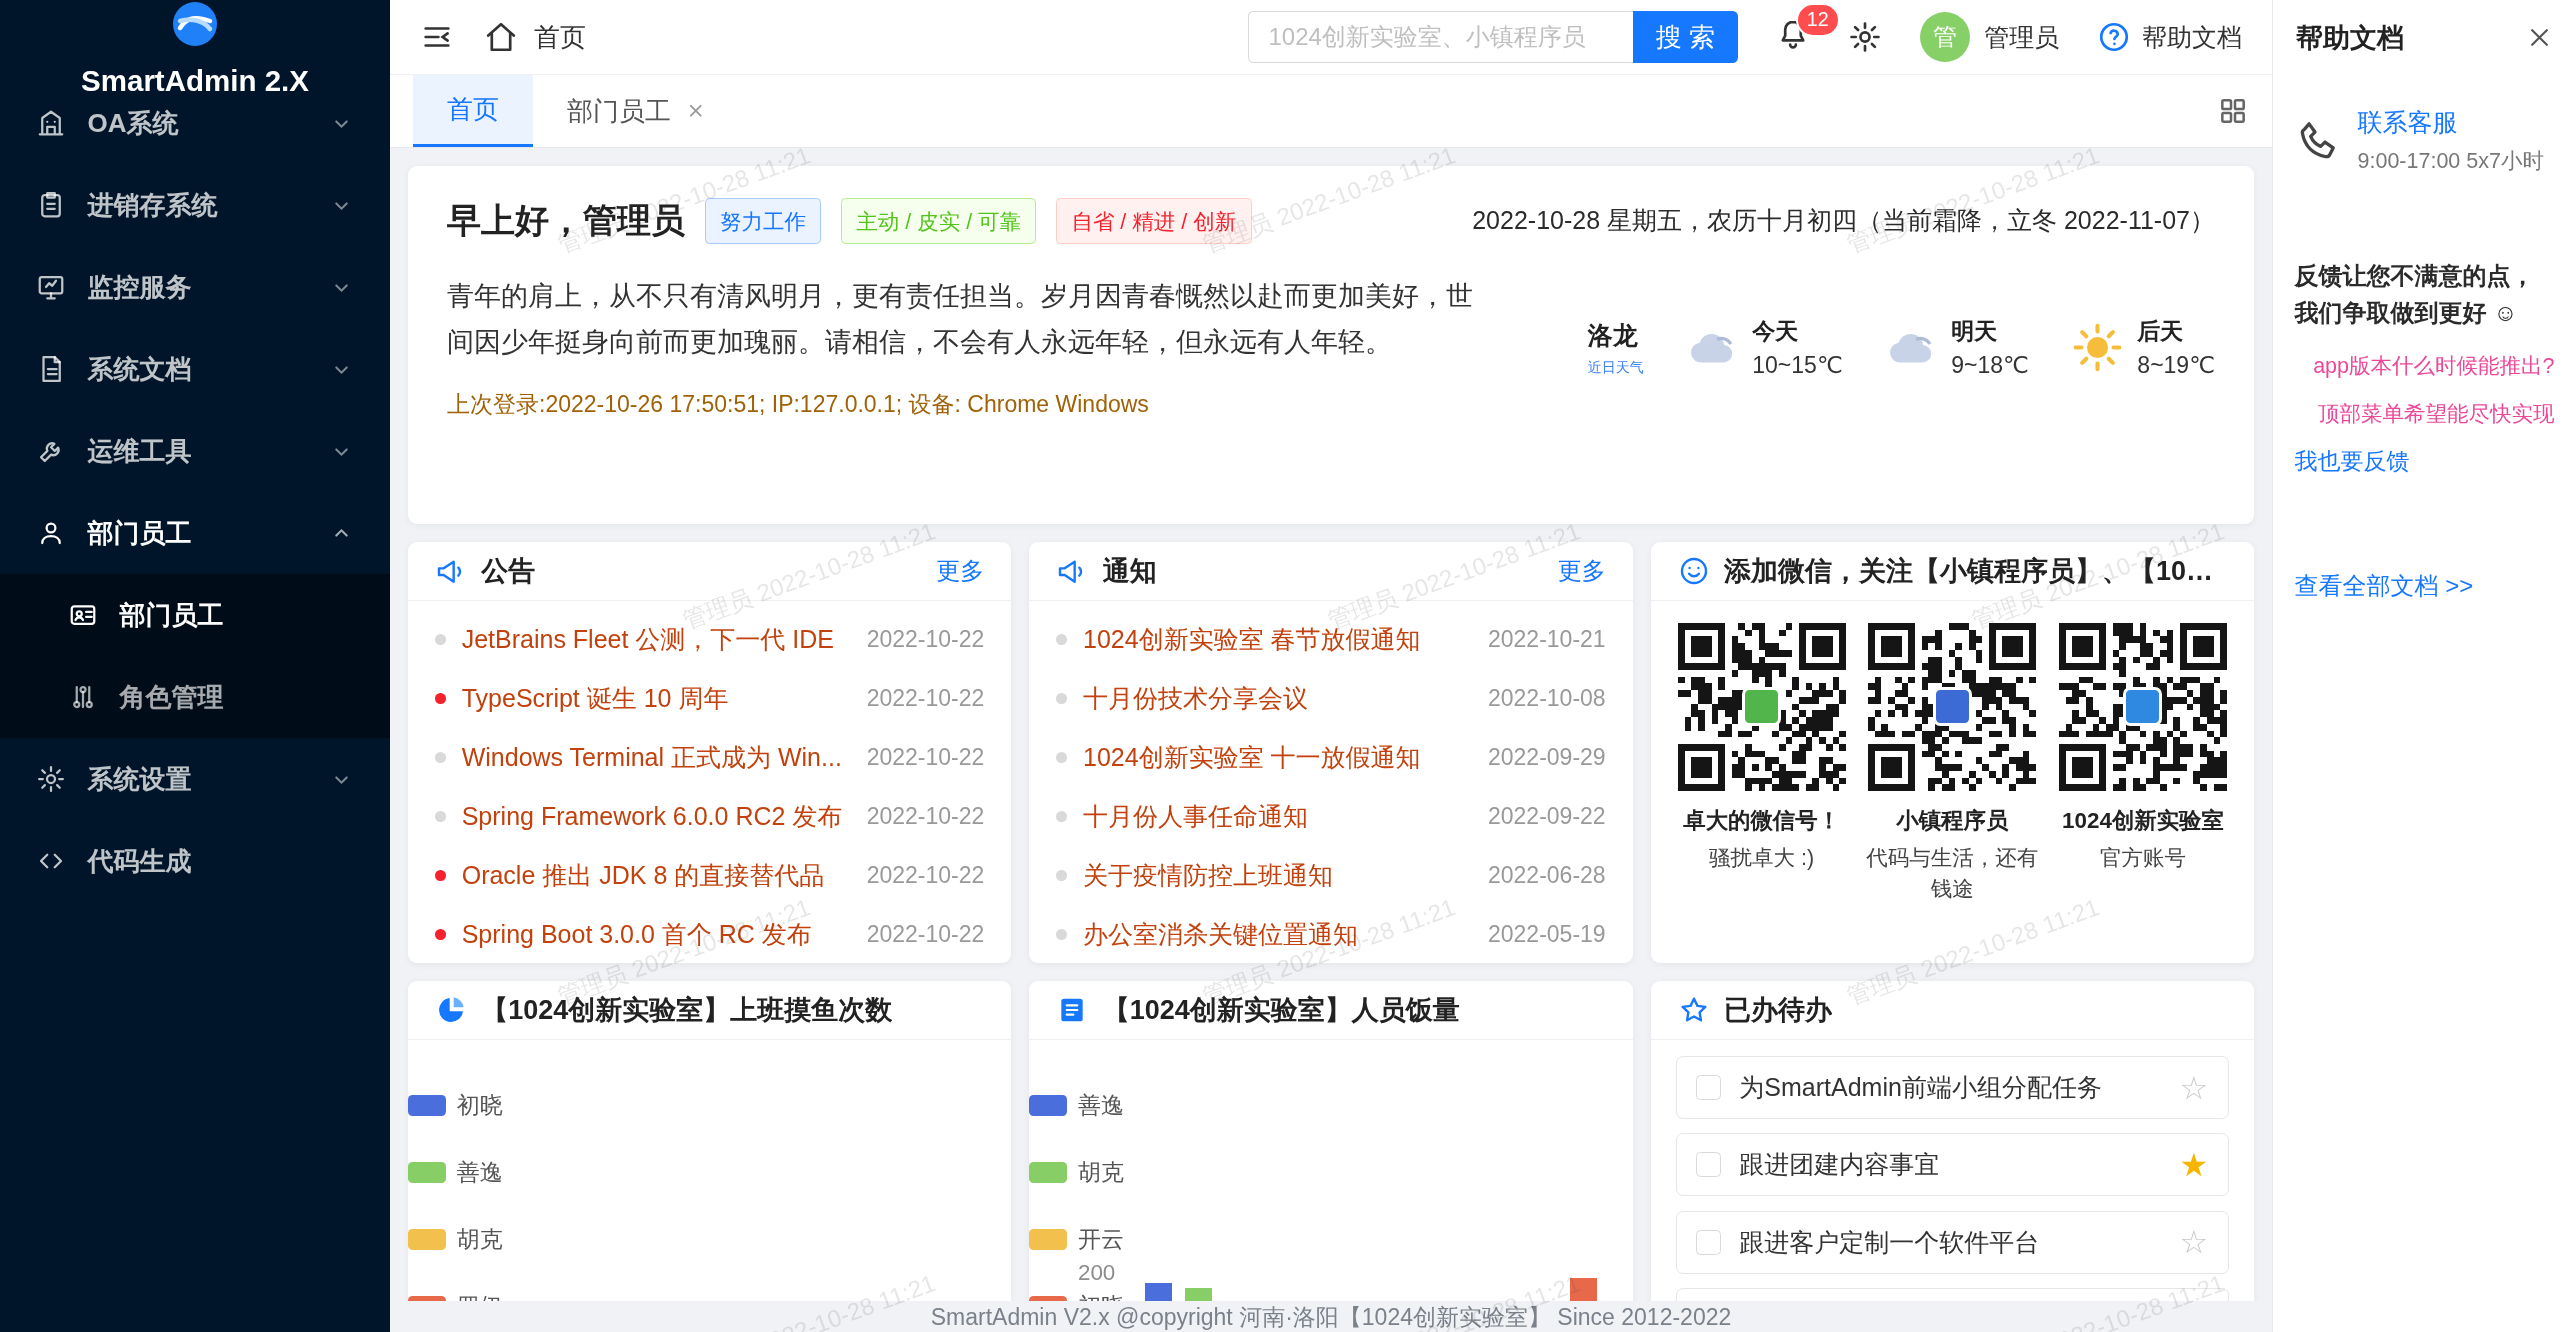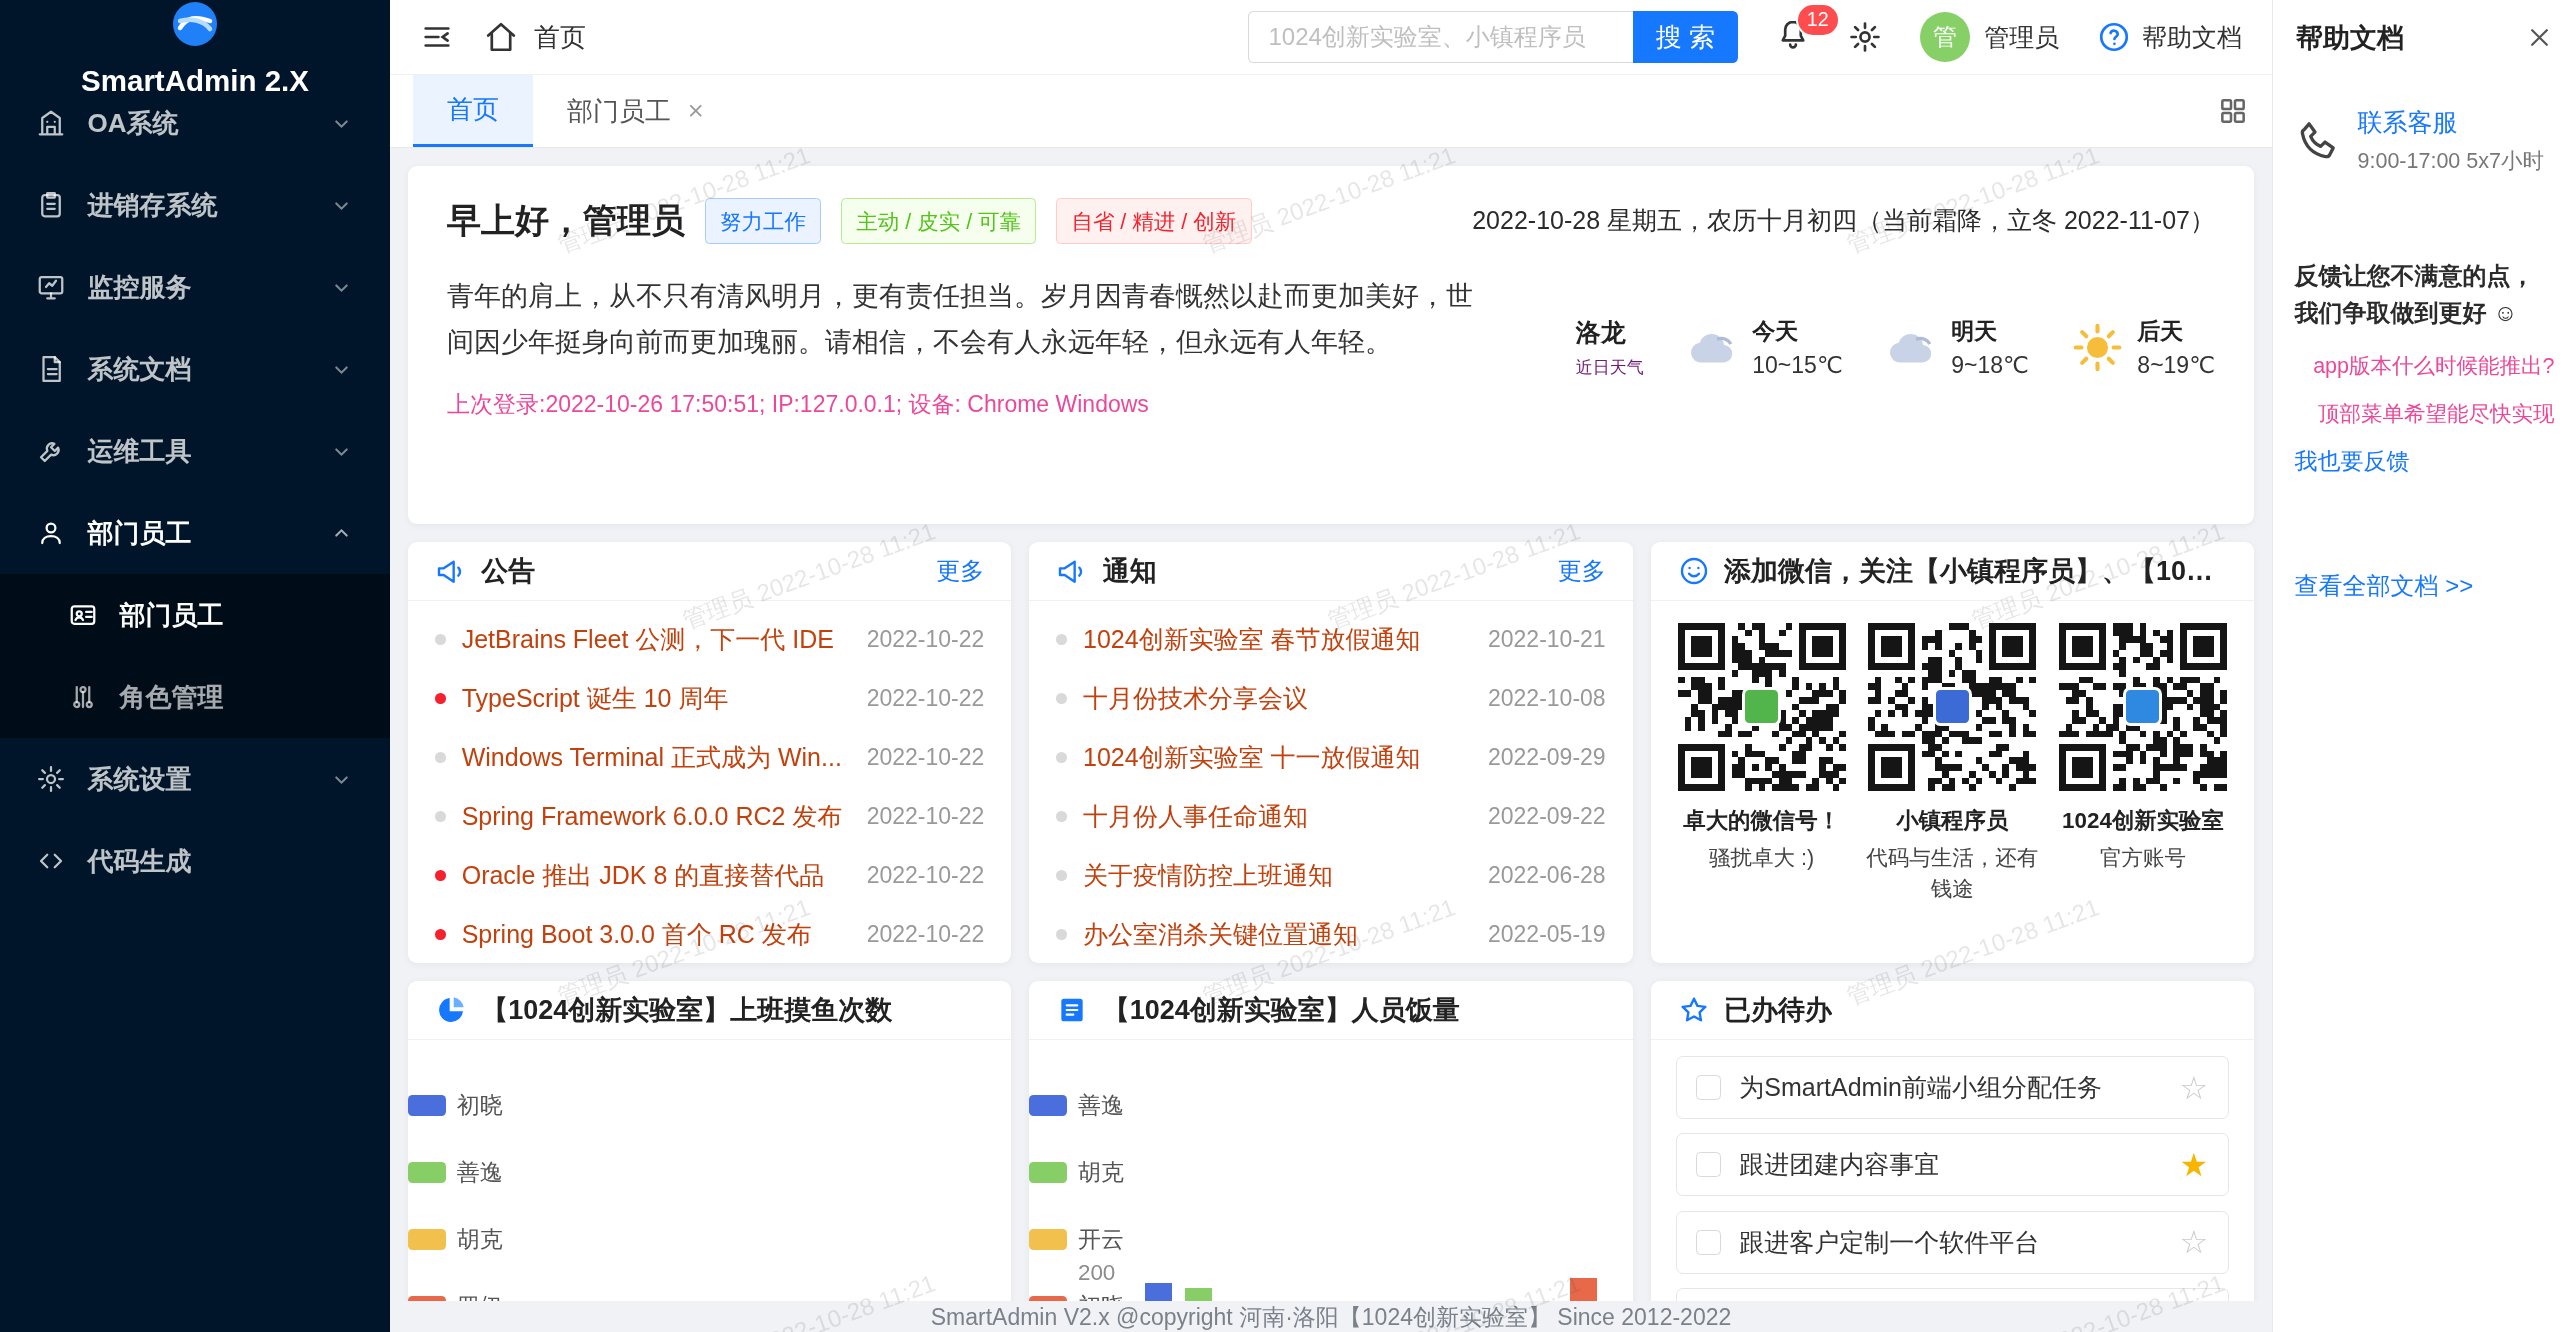--- a/index.html
+++ b/index.html
@@ -57,24 +57,24 @@
   
   .greeting-card { height: 358px; padding: 32px 39px; position: relative; }
   .greet-top { display: flex; align-items: center; gap: 19.7px; }
   .greet-title { font-size: 34px; font-weight: bold; color: #222; }
   .gbadge { font-size: 21.5px; padding: 7.2px 14.3px; border-radius: 4.5px; border: 0.9px solid; white-space: nowrap; }
   .gbadge.blue  { color: #1677ff; background: #eaf3ff; border-color: #a6cbff; }
   .gbadge.green { color: #52c41a; background: #f6ffed; border-color: #b7eb8f; }
   .gbadge.red   { color: #f5222d; background: #fff1f0; border-color: #ffccc7; }
   .greet-date { position: absolute; top: 38px; right: 39px; font-size: 25px; color: #2b2b2b; font-weight: 500; }
   .greet-msg { margin-top: 29px; width: 1038px; font-size: 27px; line-height: 1.72; color: #333; }
-  .last-login { margin-top: 23px; font-size: 23px; color: #ec4899; }
+  .last-login { margin-top: 23px; font-size: 23px; color: #a16207; }
   .weather { position: absolute; right: 39px; top: 150px; display: flex; align-items: center; gap: 41px; }
   .wx-loc b { display: block; font-size: 25px; color: #222; }
-  .wx-loc span { display: block; font-size: 17px; color: #701a75; margin-top: 7.2px; }
+  .wx-loc span { display: block; font-size: 14px; color: #3b82f6; margin-top: 7.2px; }
   .wx-day { display: flex; align-items: center; gap: 12.5px; }
   .wx-ico { width: 55px; height: 55px; }
   .wx-day b { display: block; font-size: 23px; color: #222; }
   .wx-day span { display: block; font-size: 23px; color: #333; margin-top: 5.4px; }
 
   
   .card-head { height: 59px; display: flex; align-items: center; gap: 14.3px; padding: 0 27px; border-bottom: 0.9px solid #f0f0f0; }
   .chico { width: 32px; height: 32px; color: #1677ff; flex-shrink: 0; }
   .card-title { font-size: 27px; font-weight: bold; color: #222; white-space: nowrap; overflow: hidden; text-overflow: ellipsis; }
   .more { margin-left: auto; color: #1677ff; font-size: 24px; cursor: pointer; white-space: nowrap; }

